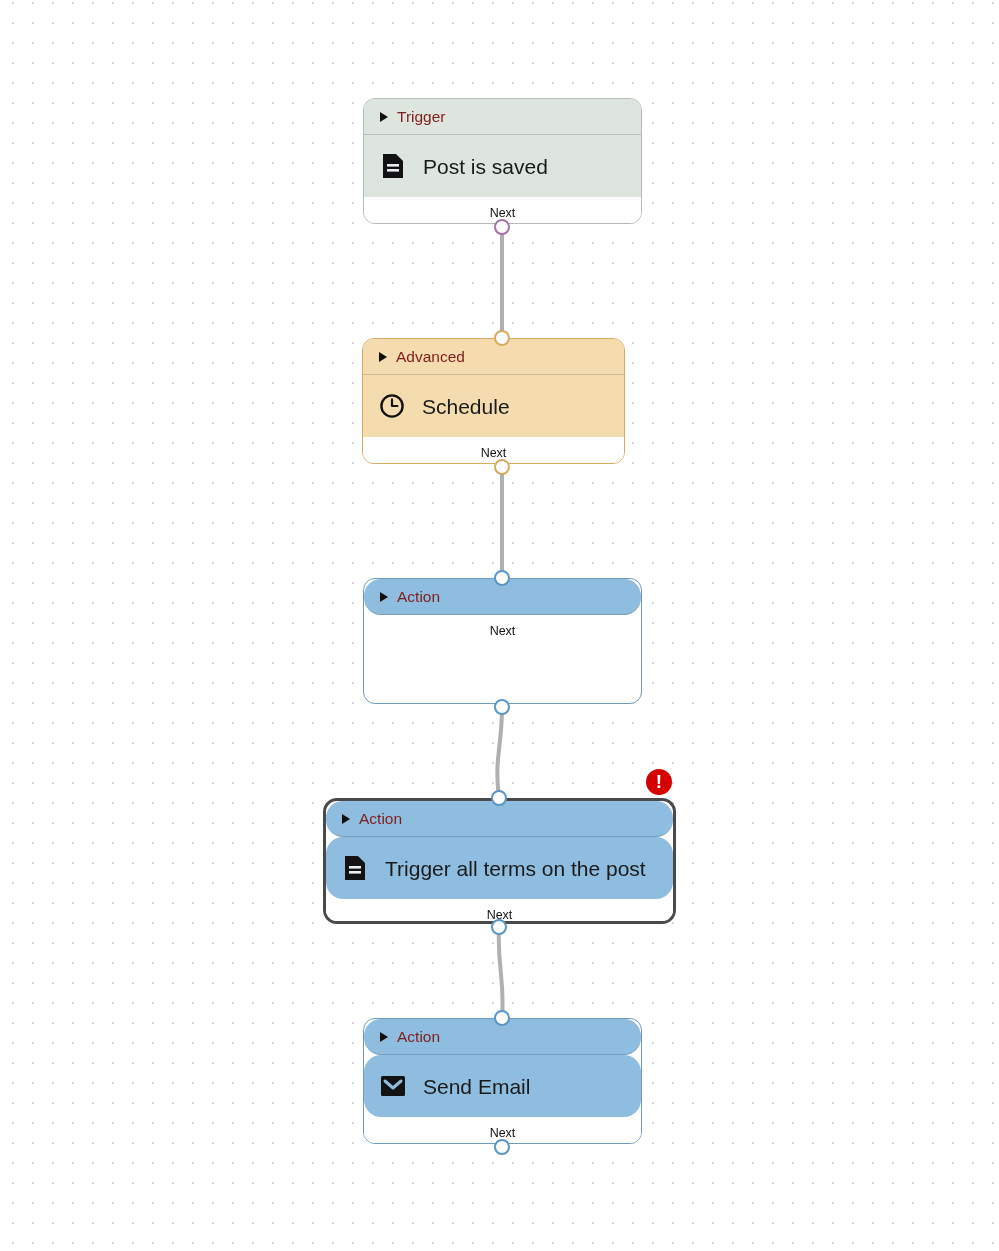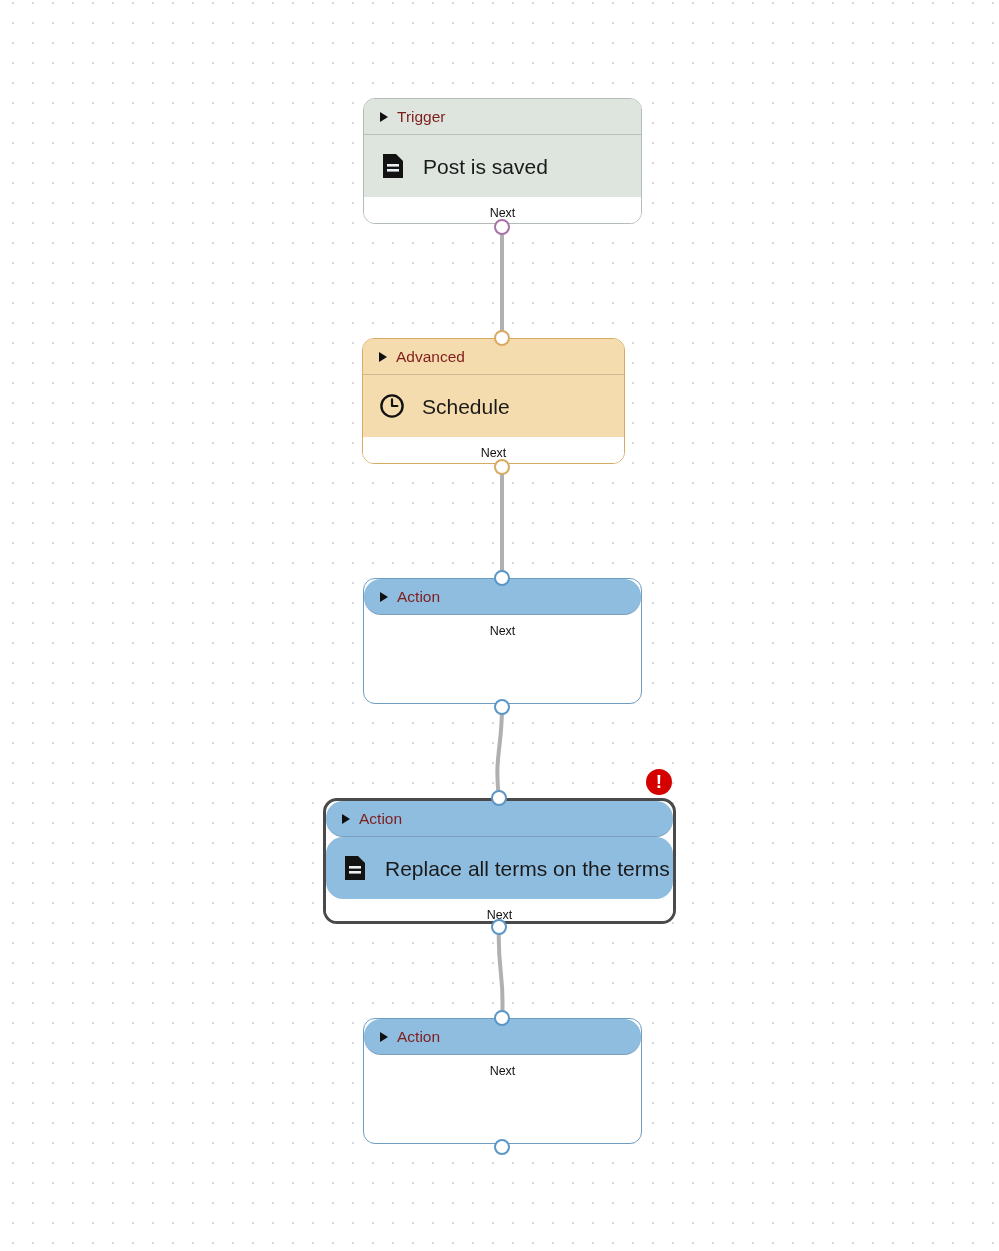--- a/index.html
+++ b/index.html
@@ -210,28 +210,37 @@
           <span>Action</span>
         </div>
         <div class="node-body">
           <span class="node-icon">
             <svg width="24" height="26" viewBox="0 0 24 26">
               <path d="M2 1 H15 L22 8 V25 H2 Z" fill="#121212"></path>
               <rect x="6" y="11" width="12" height="2.6" fill="#e9eef2"></rect>
               <rect x="6" y="16" width="12" height="2.6" fill="#e9eef2"></rect>
             </svg>
           </span>
-          <span class="node-title">Replace all terms on the terms</span>
+          <span class="node-title">Trigger all terms on the post</span>
         </div>
         <div class="node-footer">Next</div>
       </div>
       <div class="node pal-action" style="left: 363px; top: 1018px; width: 279px; height: 126px;">
         <div class="node-header">
           <span class="disclosure"></span>
           <span>Action</span>
+        </div>
+        <div class="node-body">
+          <span class="node-icon">
+            <svg width="26" height="22" viewBox="0 0 26 22">
+              <rect x="1" y="1" width="24" height="20" rx="1.5" fill="#121212"></rect>
+              <path d="M5 6 L13 13 L21 6" fill="none" stroke="#8fbddf" stroke-width="3" stroke-linecap="round" stroke-linejoin="round"></path>
+            </svg>
+          </span>
+          <span class="node-title">Send Email</span>
         </div>
         <div class="node-footer">Next</div>
       </div>
     </div>
   <div id="ports-layer">
       <div class="port pal-trigger-port" style="left: 502px; top: 227px;"></div>
       <div class="port pal-advanced-port" style="left: 502px; top: 338px;"></div>
       <div class="port pal-advanced-port" style="left: 502px; top: 467px;"></div>
       <div class="port pal-action-port" style="left: 502px; top: 578px;"></div>
       <div class="port pal-action-port" style="left: 502px; top: 707px;"></div>

